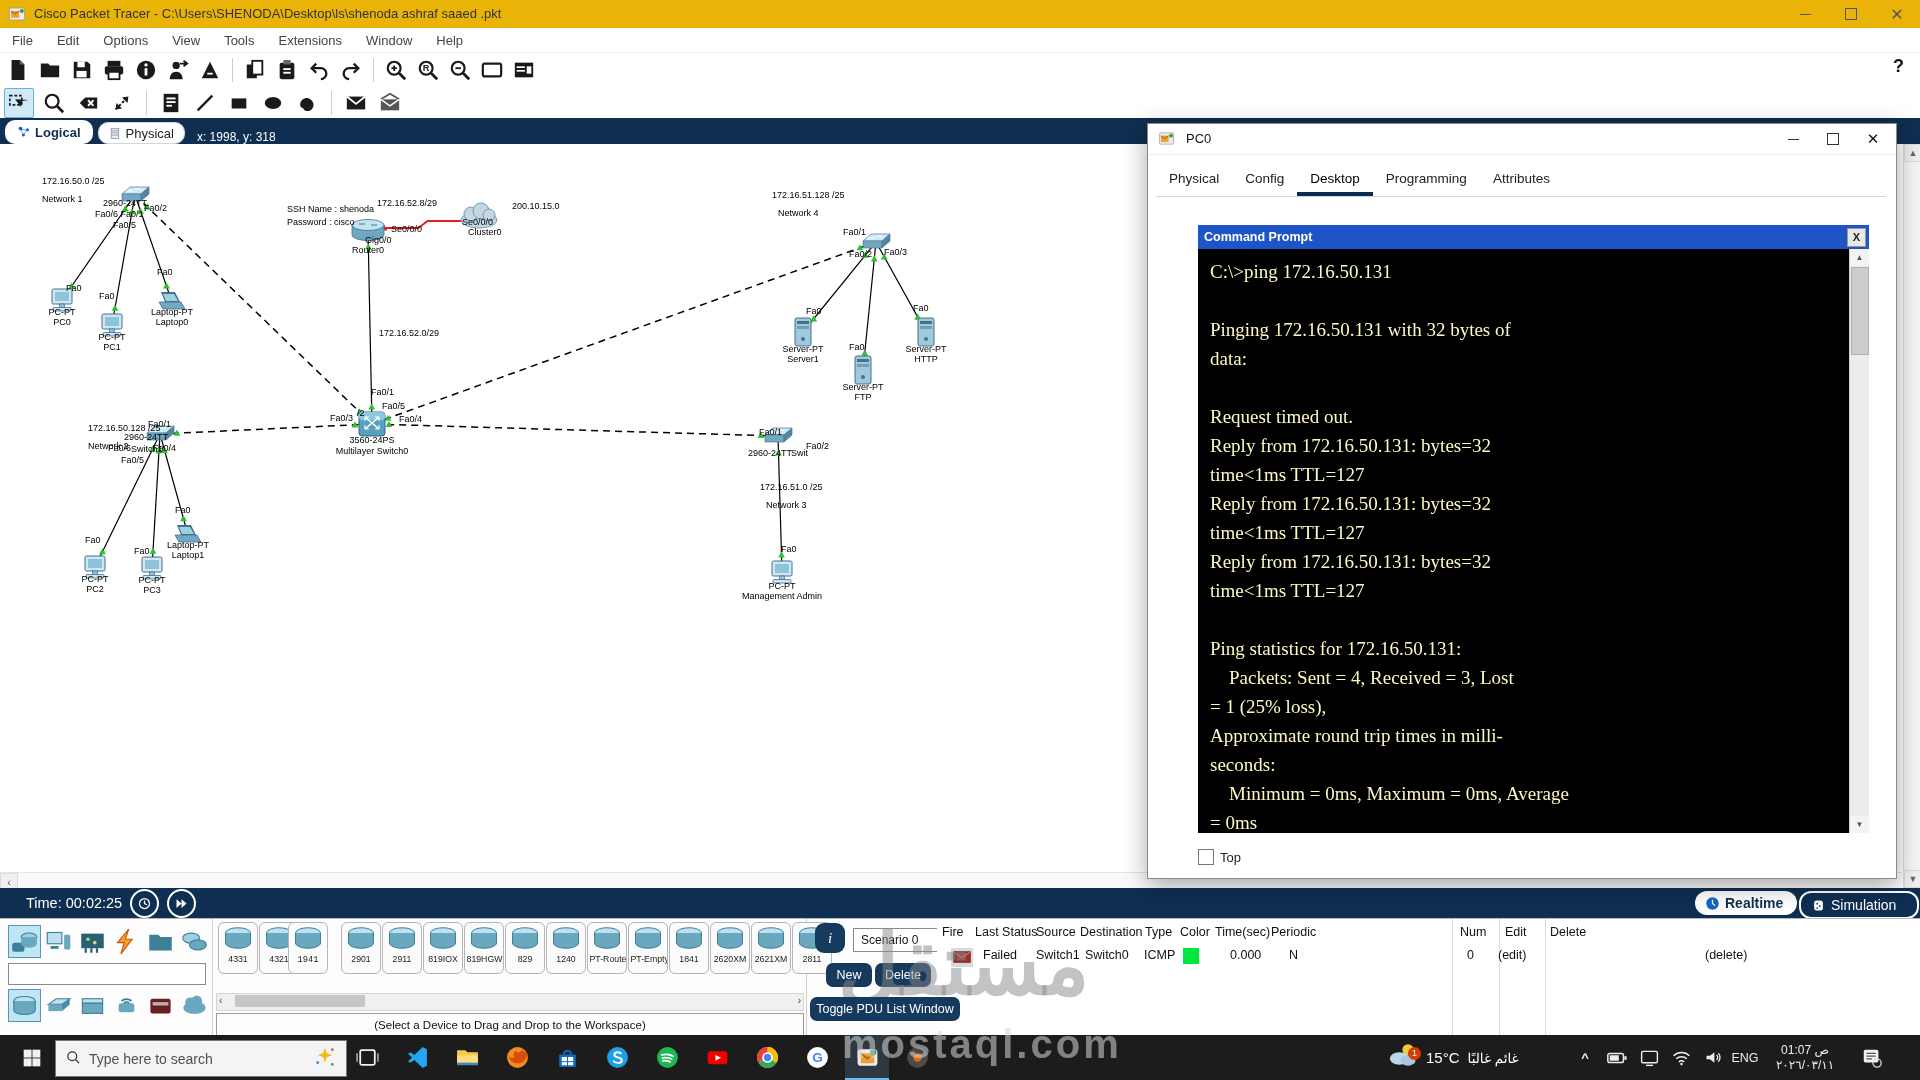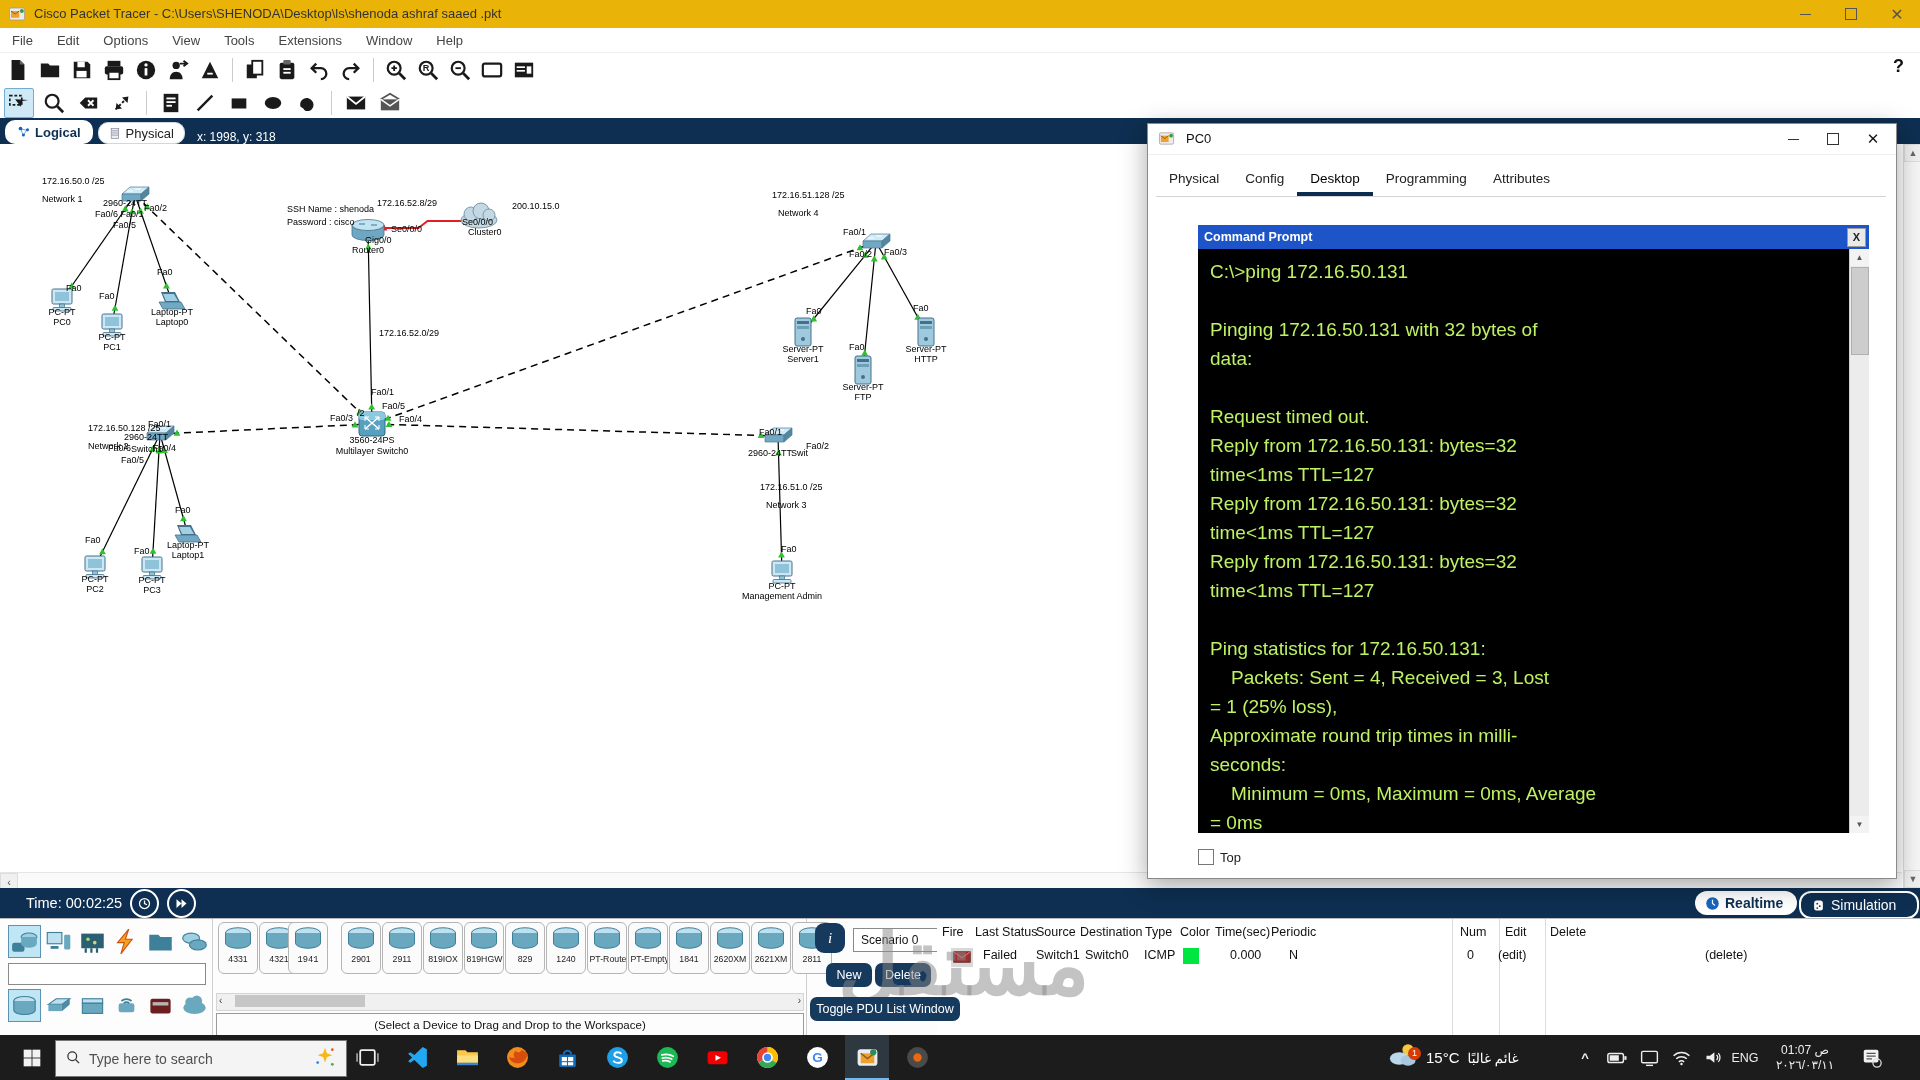--- a/index.html
+++ b/index.html
@@ -34,21 +34,21 @@
   #pc0{left:1147px;top:123px;width:748px;height:754px;background:#fff;border:1px solid #8a8a8a;box-shadow:0 6px 24px rgba(0,0,0,.35)}
   #pc0 .ptitle{position:absolute;left:0;top:0;width:100%;height:30px;background:#fff;border-bottom:1px solid #eee}
   #pc0 .ptitle .ttext{position:absolute;left:38px;top:7px;font-size:13px;color:#111}
   #pc0tabs{position:absolute;left:8px;top:30px;width:730px;height:42px;display:flex;align-items:flex-end;border-bottom:1px solid #d4d4d4}
   #pc0tabs .tab{padding:0 13px 10px;font-size:13.5px;color:#222}
   #pc0tabs .tab.active{border-bottom:4px solid #0b2c52;padding-bottom:6px;color:#000}
   #cmdhead{position:absolute;left:50px;top:101px;width:671px;height:24px;background:#1d55c8;display:flex;align-items:center}
   #cmdhead .ct{color:#fff;font-size:12.5px;font-weight:bold;padding-left:6px;flex:1}
   #cmdx{width:17px;height:17px;background:#e9e9e9;border:1px solid #9a9a9a;margin-right:3px;display:flex;align-items:center;justify-content:center;font-size:11px;font-weight:bold;color:#222}
   #term{position:absolute;left:50px;top:125px;width:671px;height:584px;background:#000;overflow:hidden}
-  #termText{position:absolute;left:12px;top:8px;margin:0;color:#bef264;font-family:Liberation Sans, sans-serif;font-size:19px;line-height:29px;white-space:pre}
+  #termText{position:absolute;left:12px;top:8px;margin:0;color:#fef9c3;font-family:Liberation Serif, serif;font-size:19px;line-height:29px;white-space:pre}
   #termScroll{position:absolute;right:0;top:0;width:19px;height:584px;background:#ececec;border-left:1px solid #cfcfcf}
   #termScroll .sarrow{width:19px;height:17px;font-size:8px;color:#555;background:#f3f3f3;border:none}
   #termThumb{position:absolute;left:1px;top:18px;width:16px;height:86px;background:#cdcdcd;border:1px solid #b0b0b0}
   #topchk{position:absolute;left:50px;top:725px;display:flex;align-items:center;font-size:13px;color:#222}
   #topchk .box{width:14px;height:14px;border:1px solid #777;background:#fff;margin-right:6px}
   
   #timebar{left:0;top:888px;width:1920px;height:30px;background:#0e2f51;display:flex;align-items:center}
   #timebar .tlab{color:#fff;font-size:14.5px;margin-left:26px}
   .cirbtn{width:25px;height:25px;border-radius:50%;border:2px solid #fff;margin-left:8px;display:flex;align-items:center;justify-content:center}
   .rpill{position:absolute;height:24px;border-radius:12px;display:flex;align-items:center;font-size:14px;padding:0 10px;top:3px}
@@ -847,20 +847,21 @@
         <div id="termThumb"></div>
       </div>
     </div>
     <div id="topchk">
       <span class="box"></span>
       <span>Top</span>
     </div>
   </div>
 
   <div class="abs" id="wm1">مستقل</div>
+  <div class="abs" id="wm2">mostaql.com</div>
 
   <div class="abs" id="taskbar">
     <span id="startbtn">
       <svg width="20" height="20" viewBox="0 0 24 24">
           <rect x="2" y="2" width="9.5" height="9.5" fill="#f2f2f2"></rect>
           <rect x="12.5" y="2" width="9.5" height="9.5" fill="#f2f2f2"></rect>
           <rect x="2" y="12.5" width="9.5" height="9.5" fill="#f2f2f2"></rect>
           <rect x="12.5" y="12.5" width="9.5" height="9.5" fill="#f2f2f2"></rect>
         </svg>
     </span>

